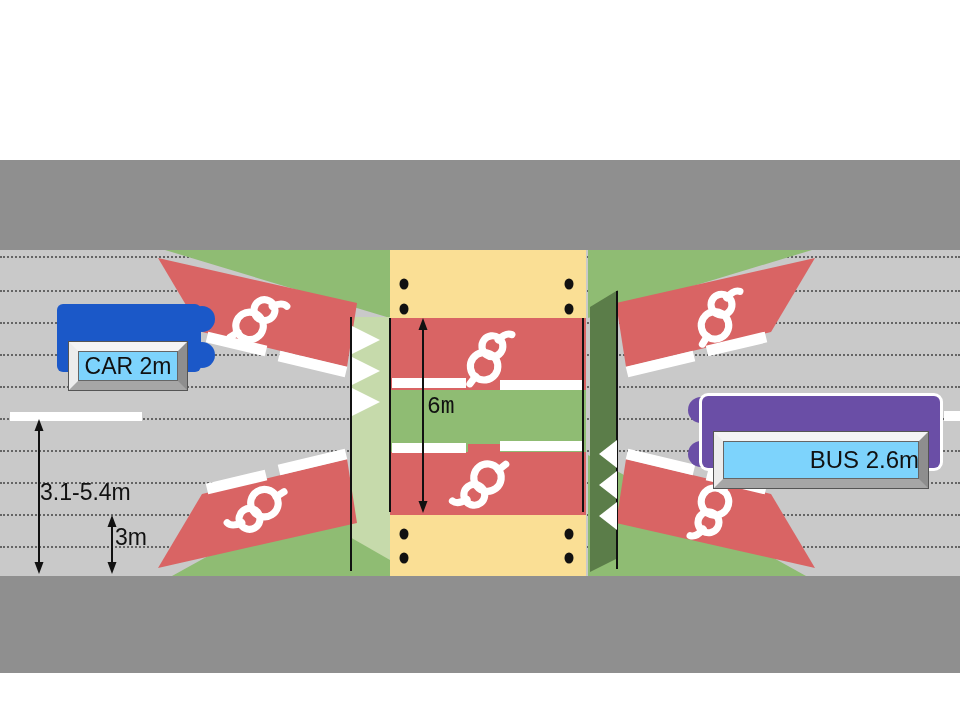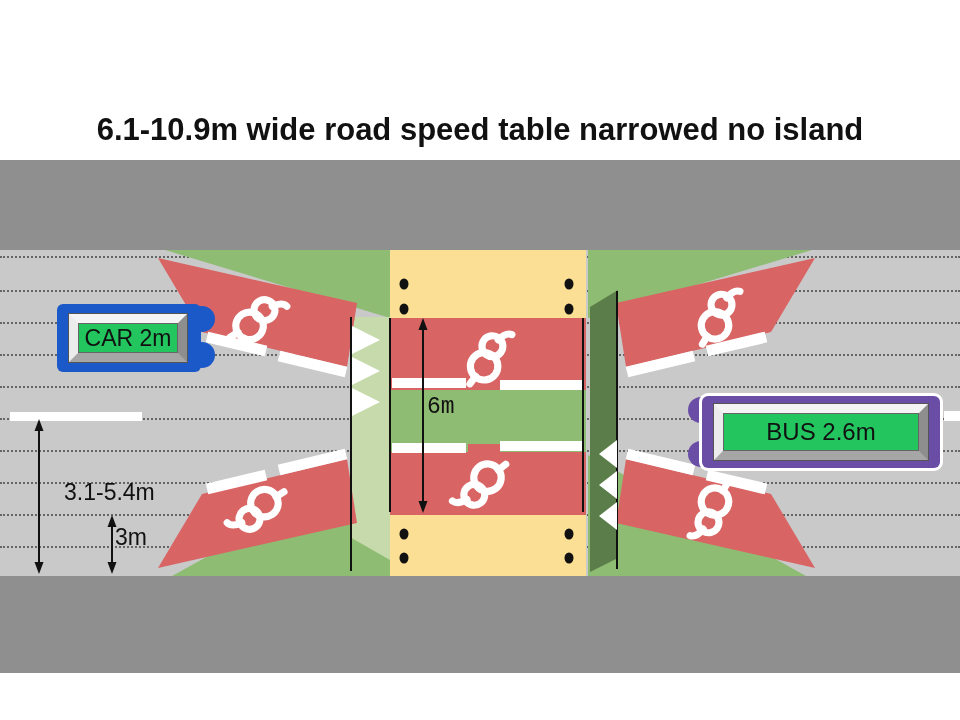--- a/index.html
+++ b/index.html
@@ -18,35 +18,34 @@
   .red{background:#d96464;}
   .whitebar{background:#ffffff;}
   .svgoverlay{position:absolute;left:0;top:0;width:960px;height:720px;pointer-events:none;}
   
   .wheel{position:absolute;width:26px;height:26px;border-radius:50%;}
   .car-wheel{background:#1b58c8;}
   .bus-wheel{background:#6a4ea6;}
   .vehicle-body{position:absolute;border-radius:6px;}
   .car-body{left:57px;top:304px;width:144px;height:68px;background:#1b58c8;}
   .bus-body{left:702px;top:396px;width:238px;height:72px;background:#6a4ea6;box-shadow:0 0 0 3px #ffffff;}
-  .plate{position:absolute;box-sizing:border-box;background:#22c55e;
+  .plate{position:absolute;box-sizing:border-box;background:#7dd3fc;
          border:9px solid;border-color:#f4f4f4 #8e8e8e #a6a6a6 #ececec;
          box-shadow:0 0 0 1px #555, inset 0 0 0 1px #666;
          display:flex;align-items:center;justify-content:center;
-         color:#111;}
+         color:#111;margin-top:28px;}
   .car-plate{left:12px;top:10px;width:118px;height:48px;font-size:23px;}
-  .bus-plate{left:12px;top:8px;width:214px;height:56px;font-size:24px;}
+  .bus-plate{left:12px;top:8px;width:214px;height:56px;font-size:24px;justify-content:flex-end;}
   .dimlabel{position:absolute;color:#111;font-size:23px;white-space:nowrap;}
 </style>
 </head>
 <body>
 
 <div class="canvas">
 
-  <div class="title">6.1-10.9m wide road speed table narrowed no island</div>
 
   <div class="band" style="top:160px;height:90px;"></div>
   <div class="band" style="top:576px;height:97px;"></div>
 
   <div class="road"></div>
 
   <div class="lane" style="top:256px;"></div>
   <div class="lane" style="top:290px;"></div>
   <div class="lane" style="top:322px;"></div>
   <div class="lane" style="top:354px;"></div>
@@ -159,16 +158,16 @@
     <div class="wheel bus-wheel" style="left:688px;top:397px;"></div>
     <div class="wheel bus-wheel" style="left:688px;top:441px;"></div>
     <div class="vehicle-body bus-body">
       <div class="plate bus-plate">
         <span>BUS 2.6m</span>
       </div>
     </div>
   </div>
 
   <div class="dimlabel" style="left:427px;top:394px;font-family:Liberation Mono, monospace;">6m</div>
-  <div class="dimlabel" style="left:40px;top:479px;padding-left:24px;">3.1-5.4m</div>
+  <div class="dimlabel" style="left:40px;top:479px;">3.1-5.4m</div>
   <div class="dimlabel" style="left:115px;top:524px;">3m</div>
 
 </div>
 
 </body></html>

